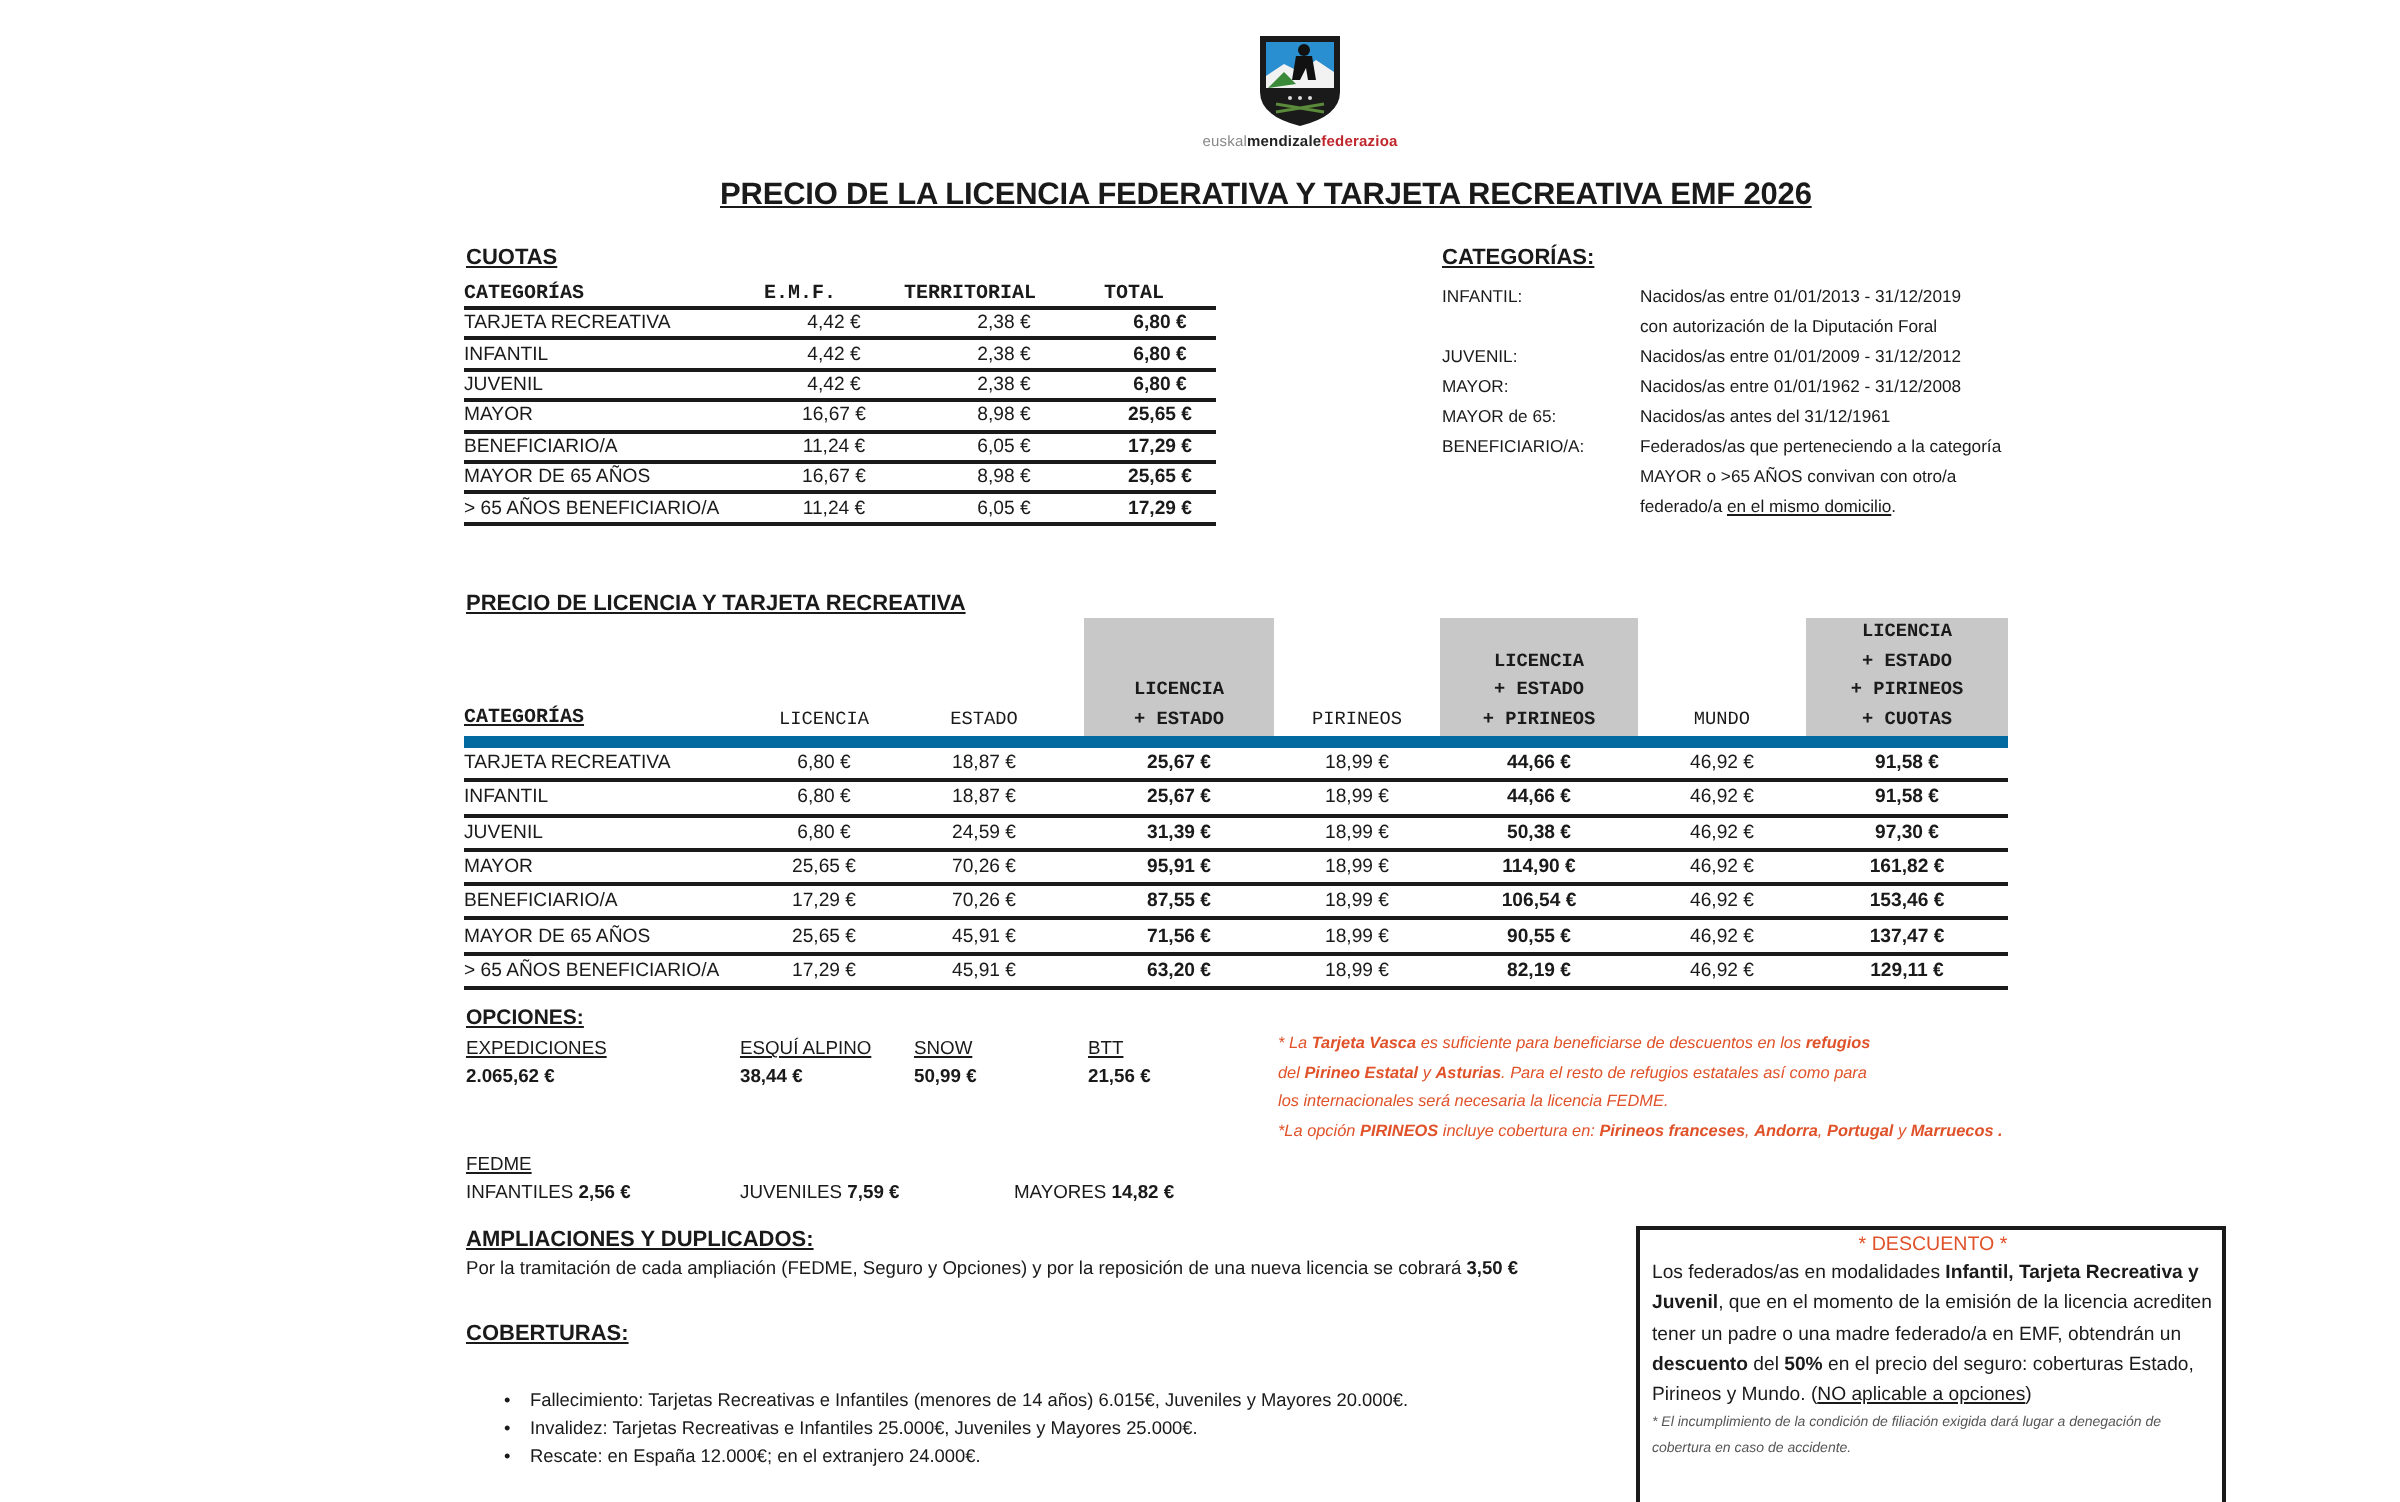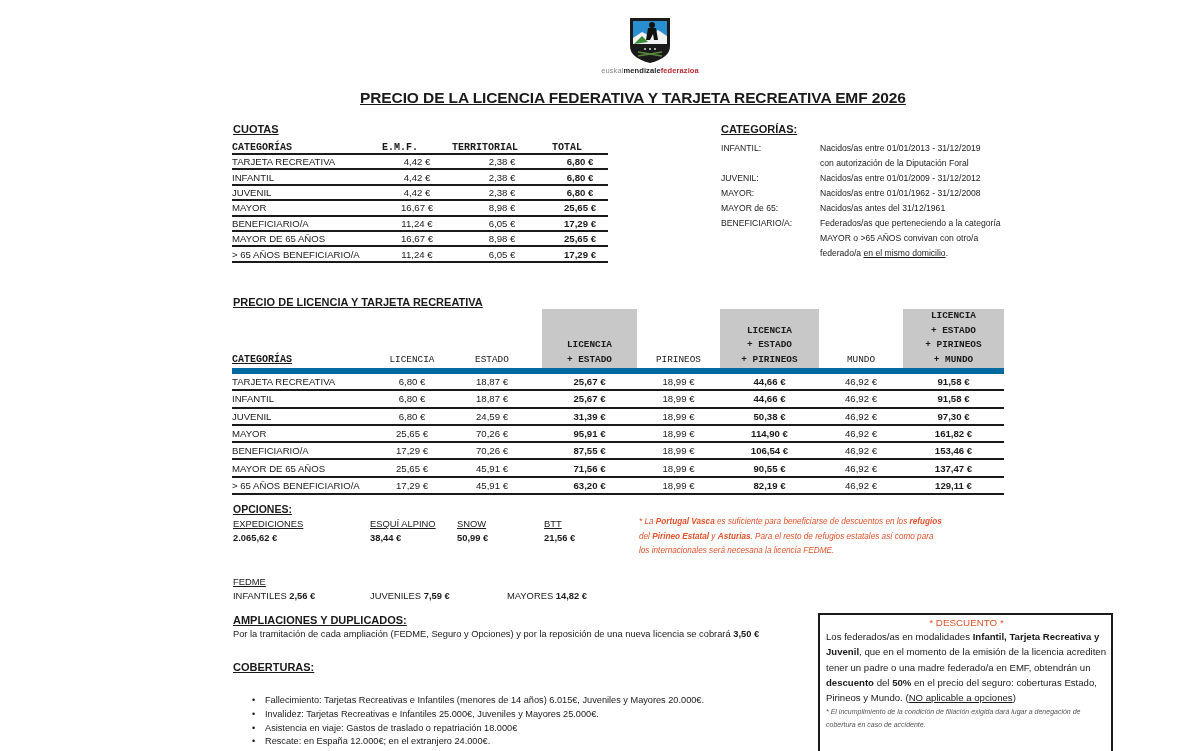--- a/index.html
+++ b/index.html
@@ -208,21 +208,21 @@
       <tr class="hdr">
     <th class="first">CATEGORÍAS</th>
     <th>LICENCIA</th>
     <th>ESTADO</th>
     <th class="grey" style="height:28px">
           <div style="height:29px"><span>LICENCIA</span><br><span>+ ESTADO</span></div>
         </th>
     <th>PIRINEOS</th>
     <th class="grey"><span>LICENCIA</span><br><span>+ ESTADO</span><br><span>+ PIRINEOS</span></th>
     <th>MUNDO</th>
-    <th class="grey"><span>LICENCIA</span><br><span>+ ESTADO</span><br><span>+ PIRINEOS</span><br><span>+ MUNDO</span></th>
+    <th class="grey"><span>LICENCIA</span><br><span>+ ESTADO</span><br><span>+ PIRINEOS</span><br><span>+ CUOTAS</span></th>
   </tr>
   <tr class="row">
         <td>TARJETA RECREATIVA</td>
         <td class="c">6,80 €</td>
         <td class="c">18,87 €</td>
         <td class="c b">25,67 €</td>
         <td class="c">18,99 €</td>
         <td class="c b">44,66 €</td>
         <td class="c">46,92 €</td>
         <td class="c b">91,58 €</td>
@@ -304,42 +304,42 @@
       <span class="lab">SNOW</span>
       <span class="val">50,99 €</span>
     </div>
   <div class="opc-item" style="left:311px; top:14px;">
       <span class="lab">BTT</span>
       <span class="val">21,56 €</span>
     </div>
 </div>
 
 <div id="note" class="abs">
-  <div><span>* La </span><span class="hb">Portugal Vasca</span><span> es suficiente para beneficiarse de descuentos en los </span><span class="hb">refugios</span></div>
+  <div><span>* La </span><span class="hb">Tarjeta Vasca</span><span> es suficiente para beneficiarse de descuentos en los </span><span class="hb">refugios</span></div>
   <div><span>del </span><span class="hb">Pirineo Estatal</span><span> y </span><span class="hb">Asturias</span><span>. Para el resto de refugios estatales así como para</span></div>
   <div>los internacionales será necesaria la licencia FEDME.</div>
+  <div><span>*La opción </span><span class="hb">PIRINEOS</span><span> incluye cobertura en: </span><span class="hb">Pirineos franceses</span><span>, </span><span class="hb">Andorra</span><span>, </span><span class="hb">Portugal</span><span> y </span><span class="hb">Marruecos</span><span class="hb"> .</span></div>
 </div>
 
 <div id="fedme" class="abs">
   <div class="u">FEDME</div>
   <div style="position:relative; height:14px;">
     <span style="position:absolute; left:0;"><span>INFANTILES </span><b>2,56 €</b></span>
     <span style="position:absolute; left:137px;"><span>JUVENILES </span><b>7,59 €</b></span>
     <span style="position:absolute; left:274px;"><span>MAYORES </span><b>14,82 €</b></span>
   </div>
 </div>
 
 <div id="ampl-title" class="abs sec-title">AMPLIACIONES Y DUPLICADOS:</div>
 <div id="ampl-text" class="abs"><span>Por la tramitación de cada ampliación (FEDME, Seguro y Opciones) y por la reposición de una nueva licencia se cobrará </span><b>3,50 €</b></div>
 
 <div id="cob-title" class="abs sec-title">COBERTURAS:</div>
 <ul id="cob-list" class="abs">
   <li>Fallecimiento: Tarjetas Recreativas e Infantiles (menores de 14 años) 6.015€, Juveniles  y Mayores 20.000€.</li>
   <li>Invalidez: Tarjetas Recreativas e Infantiles 25.000€, Juveniles y Mayores 25.000€.</li>
-  <li>Asistencia en viaje: Gastos de traslado o repatriación 18.000€</li>
   <li>Rescate: en España 12.000€; en el extranjero 24.000€.</li>
 </ul>
 
 <div id="desc-box" class="abs">
   <div id="desc-title">* DESCUENTO *</div>
   <div id="desc-body"><span>Los federados/as en modalidades </span><b>Infantil, Tarjeta Recreativa y Juvenil</b><span>, que en el momento de la emisión de la licencia acrediten tener un padre o una madre federado/a en EMF, obtendrán un </span><b>descuento</b><span> del </span><b>50%</b><span> en el precio del  seguro: coberturas Estado, Pirineos y Mundo. (</span><span class="u">NO aplicable a opciones</span><span>)</span></div>
   <div id="desc-foot">* El incumplimiento de la condición de filiación exigida dará lugar a denegación de cobertura en caso de accidente.</div>
 </div>
 
 </body></html>

